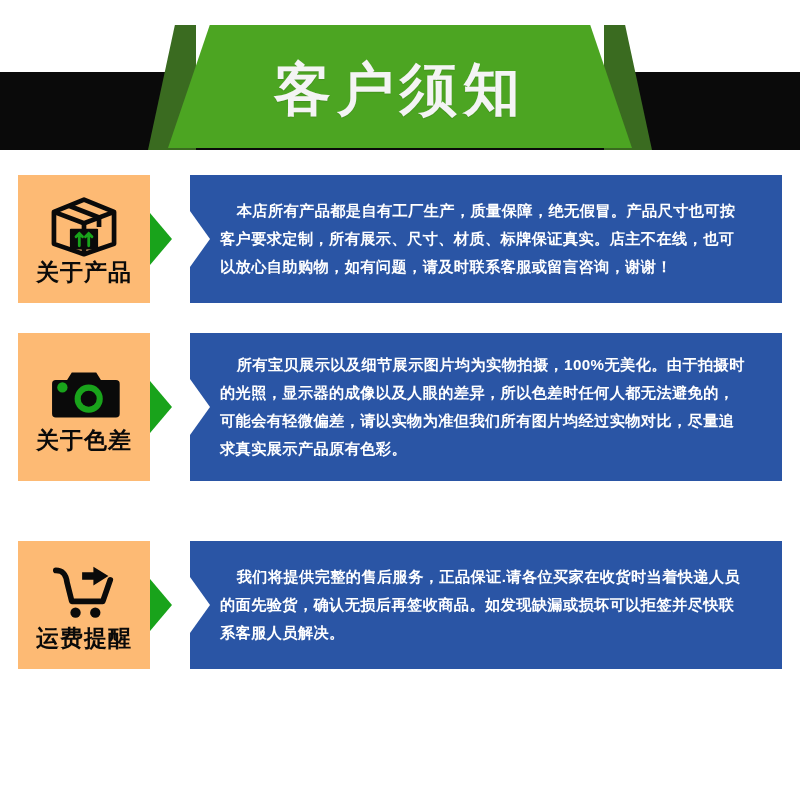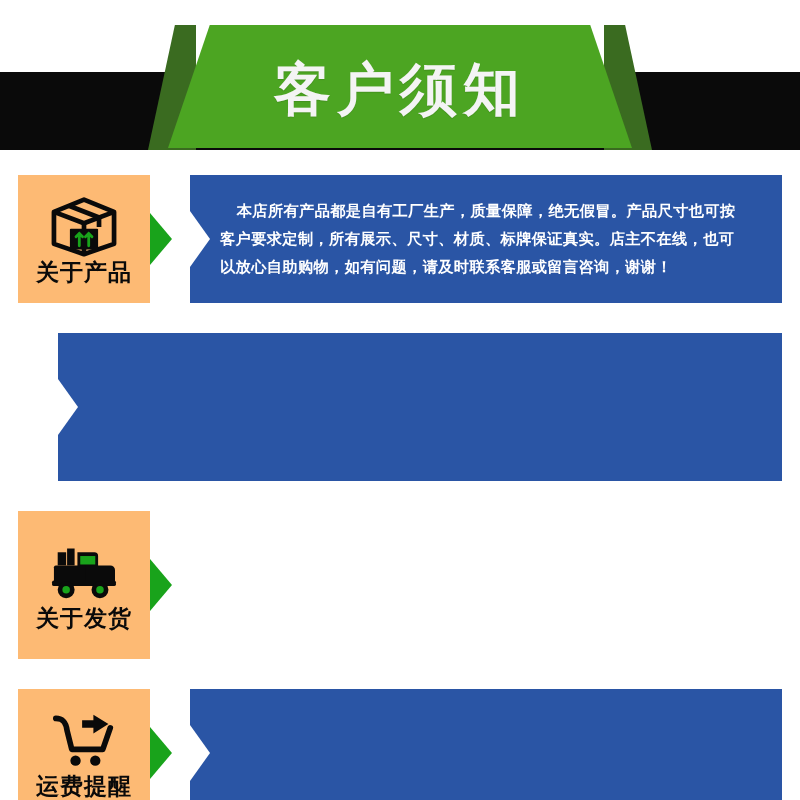--- a/index.html
+++ b/index.html
@@ -194,61 +194,55 @@
       <span class="label-text">关于产品</span>
       <span class="label-arrow"></span>
     </div>
     <div class="panel">
       <span class="panel-notch"></span>
       <p class="panel-text">本店所有产品都是自有工厂生产，质量保障，绝无假冒。产品尺寸也可按客户要求定制，所有展示、尺寸、材质、标牌保证真实。店主不在线，也可以放心自助购物，如有问题，请及时联系客服或留言咨询，谢谢！</p>
     </div>
   </div>
 
   <div class="row row-2">
-    <div class="panel">
-      <span class="panel-notch"></span>
-    </div>
-  </div>
-
-  <div class="row row-3">
     <div class="label-card">
       <span class="label-icon">
         <svg viewBox="0 0 80 66" xmlns="http://www.w3.org/2000/svg">
-          <g fill="#0a0a0a">
-            <rect x="12" y="12" width="9" height="14"></rect>
-            <rect x="22" y="8" width="8" height="18"></rect>
-            <path d="M33 12 h18 a4 4 0 0 1 4 4 v10 h13 a5 5 0 0 1 5 5 v14 h-40 z"></path>
-            <rect x="8" y="26" width="34" height="18" rx="2"></rect>
-            <rect x="6" y="42" width="68" height="6" rx="2"></rect>
-          </g>
-          <rect x="36" y="16" width="16" height="9" fill="#19a31b"></rect>
-          <circle cx="21" cy="52" r="9" fill="#0a0a0a"></circle>
-          <circle cx="21" cy="52" r="4" fill="#19a31b"></circle>
-          <circle cx="57" cy="52" r="9" fill="#0a0a0a"></circle>
-          <circle cx="57" cy="52" r="4" fill="#19a31b"></circle>
+          <path d="M6 18 h16 l5 -8 h26 l5 8 h16 a4 4 0 0 1 4 4 v32 a4 4 0 0 1 -4 4 h-64 a4 4 0 0 1 -4 -4 v-32 a4 4 0 0 1 4 -4 z" fill="#0a0a0a"></path>
+          <circle cx="45" cy="38" r="15" fill="#19a31b"></circle>
+          <circle cx="45" cy="38" r="8.5" fill="#0a0a0a"></circle>
+          <circle cx="17" cy="26" r="5.5" fill="#19a31b"></circle>
         </svg>
       </span>
-      <span class="label-text">关于发货</span>
+      <span class="label-text">关于色差</span>
       <span class="label-arrow"></span>
     </div>
+    <div class="panel">
+      <span class="panel-notch"></span>
+      <p class="panel-text">所有宝贝展示以及细节展示图片均为实物拍摄，100%无美化。由于拍摄时的光照，显示器的成像以及人眼的差异，所以色差时任何人都无法避免的，可能会有轻微偏差，请以实物为准但我们所有图片均经过实物对比，尽量追求真实展示产品原有色彩。</p>
+    </div>
+  </div>
+
+  <div class="row row-3">
   </div>
 
   <div class="row row-4">
     <div class="label-card">
       <span class="label-icon">
         <svg viewBox="0 0 80 66" xmlns="http://www.w3.org/2000/svg">
           <g fill="none" stroke="#0a0a0a" stroke-width="6" stroke-linecap="round" stroke-linejoin="round">
             <path d="M10 10 C19 10 21 16 22 23 L27 43 L60 43 L68 20"></path>
           </g>
           <path d="M50 6 L66 16 L50 26 L50 20 L38 20 L38 12 L50 12 Z" fill="#0a0a0a"></path>
           <circle cx="31" cy="55" r="5.5" fill="#0a0a0a"></circle>
           <circle cx="52" cy="55" r="5.5" fill="#0a0a0a"></circle>
         </svg>
       </span>
       <span class="label-text">运费提醒</span>
       <span class="label-arrow"></span>
     </div>
     <div class="panel">
       <span class="panel-notch"></span>
+      <p class="panel-text">我们将提供完整的售后服务，正品保证.请各位买家在收货时当着快递人员的面先验货，确认无损后再签收商品。如发现缺漏或损坏可以拒签并尽快联系客服人员解决。</p>
     </div>
   </div>
 
 </div>
 
 </body></html>

